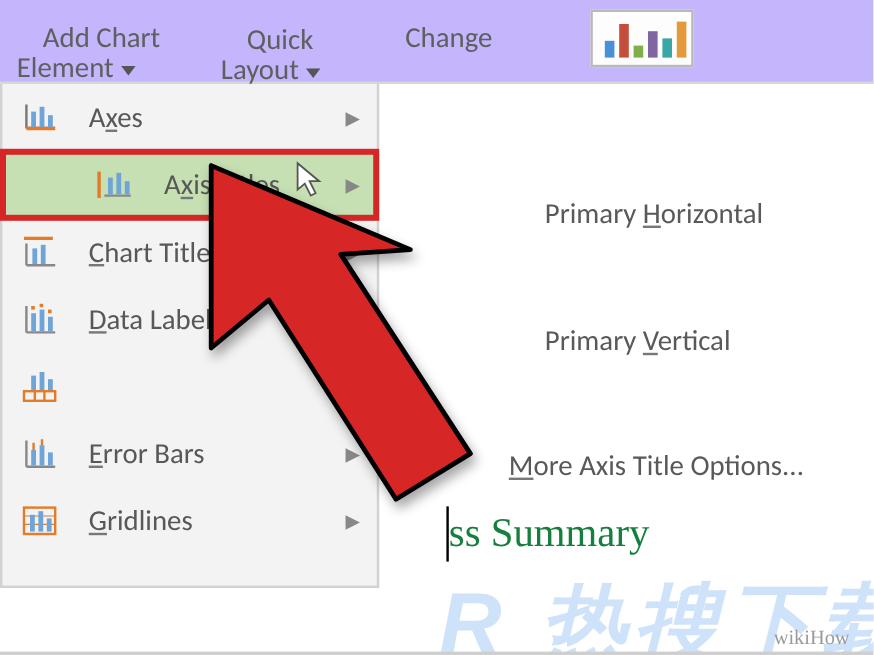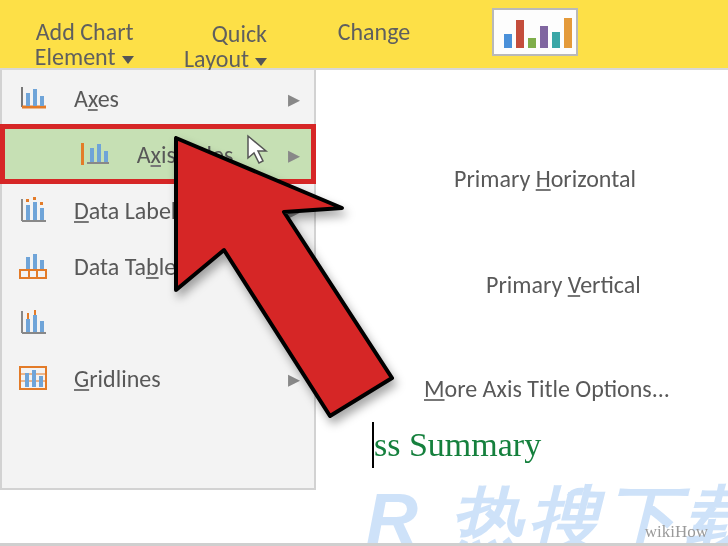--- a/index.html
+++ b/index.html
@@ -6,23 +6,22 @@
   body {
     width: 728px; height: 546px;
     font-family: "Segoe UI", Tahoma, sans-serif;
     background: #fff;
     position: relative;
     overflow: hidden;
     color: #444;
   }
   .ribbon-top {
     position: absolute; left: 0; top: 0; width: 728px; height: 70px;
-    background: #fde047;
+    background: #c4b5fd;
     border-bottom: 2px solid #d7d7d7;
-    text-align: right;
   }
   .ribbon-btn {
     position: absolute;
     font-size: 24px;
     font-family: Calibri, "Segoe UI", sans-serif;
     color: #5f5f5f;
     line-height: 1.05;
     white-space: pre;
   }
   .btn-addchart { left: 14px; top: -6px; }
@@ -86,21 +85,21 @@
     background:#fff;
   }
   .submenu-item{
     position:absolute;
     font-size:24px;
     font-family: Calibri, "Segoe UI", sans-serif;
     color:#595959;
     padding:10px 0;
   }
   .sm1{left:130px;top:44px;}
-  .sm2{left:130px;top:150px;margin-left:32px;}
+  .sm2{left:130px;top:150px;}
   .sm3{left:100px;top:254px;text-align:right;}
 
   .doc-title{
     position:absolute; left:374px; top:426px;
     font-family: Georgia, "Times New Roman", serif;
     font-size:34px; color:#15803d;
   }
   .doc-caret{
     position:absolute;left:372px;top:422px;width:0;height:46px;
     border-left:2px solid #000;
@@ -180,20 +179,33 @@
           <line x1="6" y1="22" x2="28" y2="22" stroke="#888" stroke-width="2"></line>
           <rect x="9" y="7" width="4" height="14" fill="#6fa4d8"></rect>
           <rect x="16" y="3" width="4" height="18" fill="#6fa4d8"></rect>
           <rect x="23" y="10" width="4" height="11" fill="#6fa4d8"></rect>
         </svg>
     </span>
     <span class="lbl">A<u class="mn">x</u>is Titles</span>
     <span class="chev">▸</span>
   </div>
 
+  <div class="menu-item">
+    <span class="ico">
+      <svg width="30" height="26">
+          <rect x="2" y="0" width="24" height="3" fill="#e37b28"></rect>
+          <line x1="4" y1="6" x2="4" y2="24" stroke="#888" stroke-width="2"></line>
+          <line x1="4" y1="24" x2="28" y2="24" stroke="#888" stroke-width="2"></line>
+          <rect x="9" y="10" width="4" height="13" fill="#6fa4d8"></rect>
+          <rect x="16" y="7" width="4" height="16" fill="#6fa4d8"></rect>
+        </svg>
+    </span>
+    <span class="lbl"><u class="mn">C</u>hart Title</span>
+    <span class="chev">▸</span>
+  </div>
 
   <div class="menu-item">
     <span class="ico">
       <svg width="30" height="26">
           <line x1="4" y1="2" x2="4" y2="24" stroke="#888" stroke-width="2"></line>
           <line x1="4" y1="24" x2="28" y2="24" stroke="#888" stroke-width="2"></line>
           <rect x="8" y="2" width="3" height="3" fill="#e37b28"></rect>
           <rect x="15" y="0" width="3" height="3" fill="#e37b28"></rect>
           <rect x="22" y="5" width="3" height="3" fill="#e37b28"></rect>
           <rect x="8" y="8" width="4" height="15" fill="#6fa4d8"></rect>
@@ -209,36 +221,36 @@
     <span class="ico">
       <svg width="30" height="26">
           <rect x="8" y="4" width="4" height="12" fill="#6fa4d8"></rect>
           <rect x="15" y="1" width="4" height="15" fill="#6fa4d8"></rect>
           <rect x="22" y="7" width="4" height="9" fill="#6fa4d8"></rect>
           <rect x="2" y="17" width="26" height="8" fill="none" stroke="#e37b28" stroke-width="2"></rect>
           <line x1="11" y1="17" x2="11" y2="25" stroke="#e37b28" stroke-width="2"></line>
           <line x1="19" y1="17" x2="19" y2="25" stroke="#e37b28" stroke-width="2"></line>
         </svg>
     </span>
-    <span class="lbl">Data Ta<u class="mn">b</u>le</span>
     <span class="chev">▸</span>
   </div>
 
   <div class="menu-item">
     <span class="ico">
       <svg width="30" height="26">
           <line x1="4" y1="2" x2="4" y2="24" stroke="#888" stroke-width="2"></line>
           <line x1="4" y1="24" x2="28" y2="24" stroke="#888" stroke-width="2"></line>
           <rect x="8" y="10" width="4" height="13" fill="#6fa4d8"></rect>
           <rect x="15" y="6" width="4" height="17" fill="#6fa4d8"></rect>
           <rect x="22" y="12" width="4" height="11" fill="#6fa4d8"></rect>
           <line x1="10" y1="4" x2="10" y2="10" stroke="#e37b28" stroke-width="2"></line>
           <line x1="17" y1="1" x2="17" y2="6" stroke="#e37b28" stroke-width="2"></line>
         </svg>
     </span>
+    <span class="lbl"><u class="mn">E</u>rror Bars</span>
     <span class="chev">▸</span>
   </div>
 
   <div class="menu-item">
     <span class="ico">
       <svg width="30" height="26">
           <rect x="2" y="2" width="26" height="22" fill="none" stroke="#e37b28" stroke-width="2"></rect>
           <line x1="2" y1="9" x2="28" y2="9" stroke="#e37b28" stroke-width="1"></line>
           <line x1="2" y1="16" x2="28" y2="16" stroke="#e37b28" stroke-width="1"></line>
           <rect x="7" y="8" width="4" height="14" fill="#6fa4d8"></rect>

